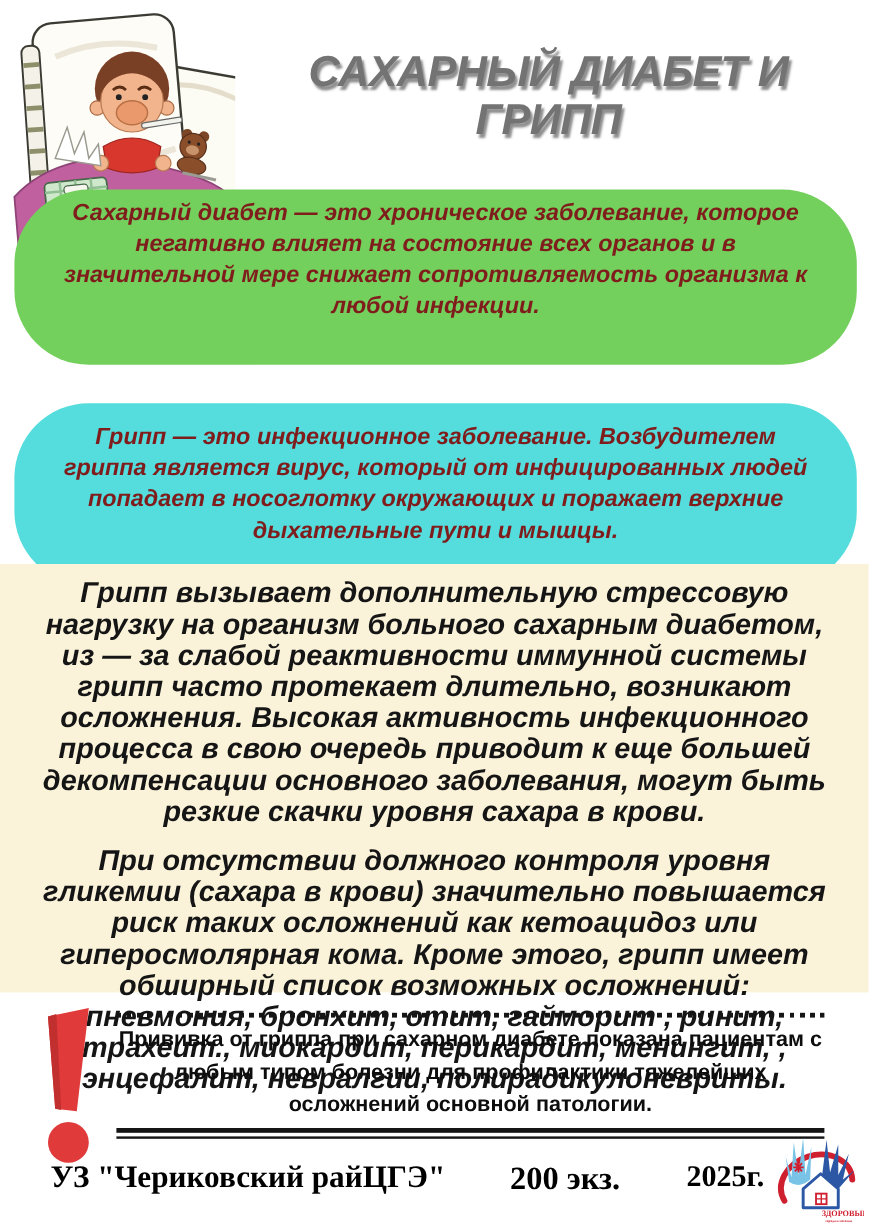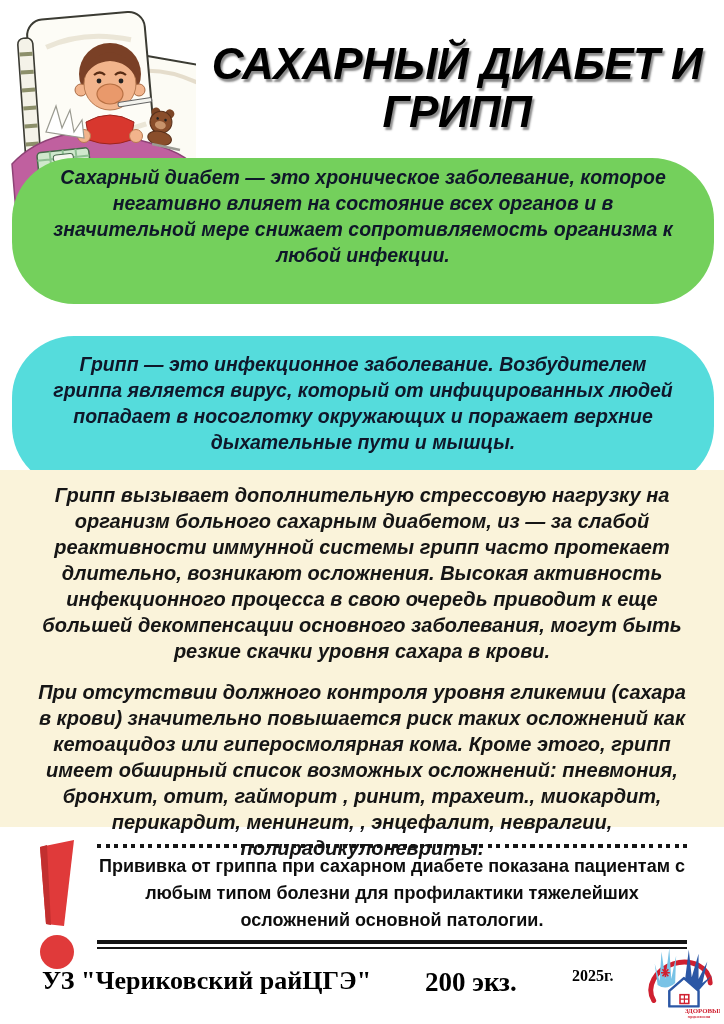--- a/index.html
+++ b/index.html
@@ -2,50 +2,50 @@
 <html><head>
 <meta charset="utf-8">
 <style>
   html,body{margin:0;padding:0;background:#fff;}
   .page{position:relative;width:724px;height:1024px;background:#ffffff;overflow:hidden;
         font-family:"Liberation Sans",sans-serif;color:#111;}
 
   
   .illu{position:absolute;left:10px;top:4px;width:186px;height:212px;}
   .title{position:absolute;left:198px;top:40px;width:518px;text-align:center;
-         font-size:44px;font-weight:bold;font-style:italic;letter-spacing:-0.5px;
-         color:#000000;text-shadow:2px 3px 2px #8d8d8d;line-height:1.1;}
+         font-size:36px;font-weight:bold;font-style:italic;letter-spacing:-0.5px;
+         color:#737373;text-shadow:2px 3px 2px #8d8d8d;line-height:1.1;}
 
   
   .bubble{position:absolute;left:12px;width:702px;border-radius:62px;box-sizing:border-box;
           display:flex;align-items:center;justify-content:center;text-align:center;
-          font-style:italic;font-weight:bold;font-size:19.5px;line-height:26px;color:#0f172a;}
+          font-style:italic;font-weight:bold;font-size:19.5px;line-height:26px;color:#7f1d1d;}
   .bubble.green{top:158px;height:146px;background:#74d05c;padding:0 36px 30px;}
   .bubble.cyan{top:314px;height:152px;background:#55dcdc;padding:0 36px 18px;margin-top:22px;}
 
   
   .cream{position:absolute;left:0;top:470px;width:724px;height:357px;background:#faf3da;
          box-sizing:border-box;padding:12px 12px 0;}
   .cream p{margin:0 auto 15px;max-width:664px;text-align:center;font-style:italic;
-           font-weight:bold;font-size:20px;line-height:26px;color:#151515;}
+           font-weight:bold;font-size:24px;line-height:26px;color:#151515;}
 
   
   .excl{position:absolute;left:30px;top:840px;width:56px;height:132px;}
   .warn{position:absolute;left:97px;top:844px;width:590px;}
   .dotline{height:4px;background:repeating-linear-gradient(90deg,#151515 0 4px,transparent 4px 8.5px);}
   .warn-text{margin-top:5px;text-align:center;font-weight:bold;font-style:normal;
              font-size:18px;line-height:27px;color:#0d0d0d;}
   .dblline{margin-top:6px;height:3px;border-top:4px solid #151515;border-bottom:2px solid #151515;}
 
   
   .footer{position:absolute;left:0;top:952px;width:724px;height:72px;
           font-family:"Liberation Serif",serif;font-weight:bold;color:#000;}
   .org{position:absolute;left:42px;top:14px;font-size:26px;}
   .copies{position:absolute;left:425px;top:15px;font-size:27px;}
-  .year{position:absolute;left:572px;top:15px;font-size:16px;}
+  .year{position:absolute;left:572px;top:15px;font-size:25px;}
   .logo{position:absolute;left:642px;top:-10px;width:78px;height:82px;}
 </style>
 </head>
 <body>
 
 <div class="page">
 
   <svg class="illu" viewBox="0 0 186 212" aria-hidden="true">
     <g transform="rotate(10 150 110)">
       <rect x="112" y="55" width="92" height="115" rx="14" fill="#fcfbf4" stroke="#3b3b33" stroke-width="2"></rect>

